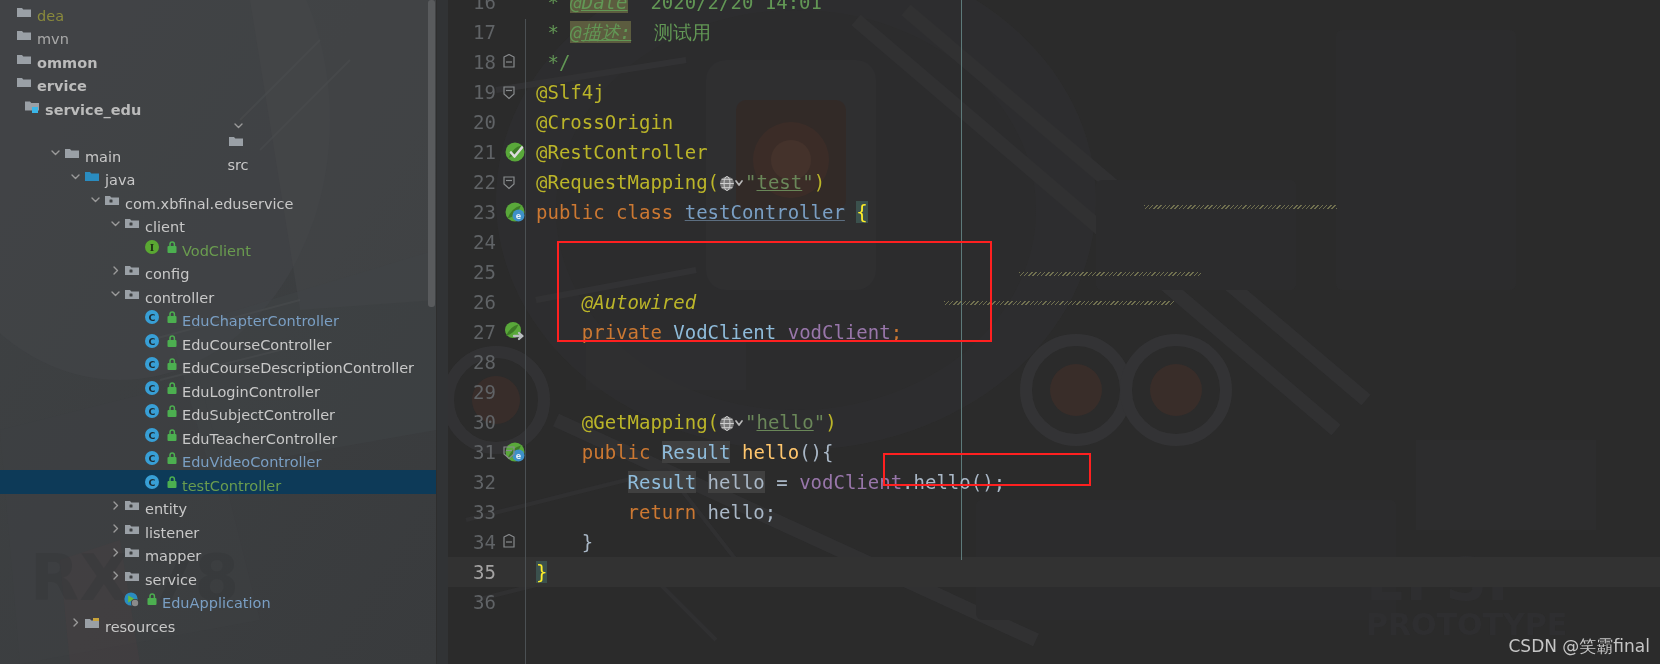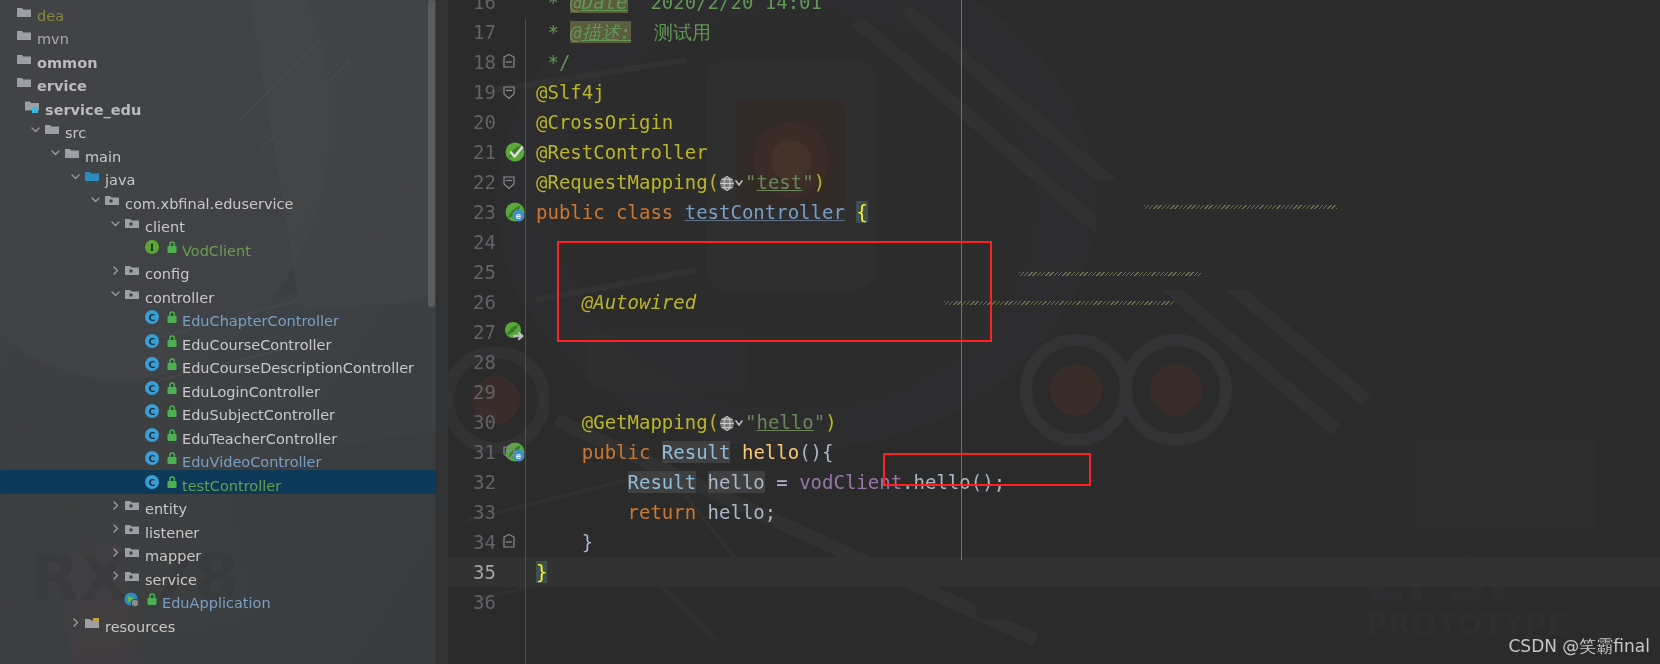--- a/index.html
+++ b/index.html
@@ -315,21 +315,21 @@
         <div class="tree-row" style="padding-left: 8px;">
           <span class="arrow empty"></span>
           <span class="ic">
             <svg width="16" height="16" viewBox="0 0 16 16">
               <path d="M1 3.5 h5 l1.3 1.6 H15 v7.4 H1 Z" fill="#9aa0a6"></path>
               <rect x="8" y="9" width="6" height="6" fill="#3ab6e8"></rect>
             </svg>
           </span>
           <span class="tree-label bold">service_edu</span>
         </div>
-        <div class="tree-row" style="padding-left: 28px;">
+        <div class="tree-row" style="padding-left: 40px; flex-direction: column;">
           <span class="arrow">
             <svg width="11" height="11" viewBox="0 0 11 11">
               <path d="M2 4 L5.5 7.5 L9 4" stroke="#9a9a9a" stroke-width="1.4" fill="none" stroke-linecap="round" stroke-linejoin="round"></path>
             </svg>
           </span>
           <span class="ic">
             <svg width="16" height="16" viewBox="0 0 16 16">
               <path d="M1 4 h5 l1.3 1.6 H15 v7.4 H1 Z" fill="#9aa0a6"></path>
             </svg>
           </span>
@@ -733,20 +733,21 @@
               <path d="M1.2 9.5 H14.8 M2.5 5.3 H13.5 M2.5 13.7 H13.5" stroke="#cfcfcf" stroke-width="1"></path>
               <path d="M17 7 L20 11 L23 7" stroke="#b8b8b8" stroke-width="1.7" fill="none" stroke-linecap="round" stroke-linejoin="round"></path>
             </svg></span><span class="t-str">"</span><span class="t-strlink">test</span><span class="t-str">"</span><span class="t-anno">)</span></div>
         <div class="lnum" style="top: 197px;">23</div>
         <div class="ctext" style="top: 197px;"><span class="t-kw">public class </span><span class="t-clsname">testController</span><span class="t-plain"> </span><span class="t-brace-hl">{</span></div>
         <div class="lnum" style="top: 227px;">24</div>
         <div class="lnum" style="top: 257px;">25</div>
         <div class="lnum" style="top: 287px;">26</div>
         <div class="ctext" style="top: 287px; font-style: italic;"><span class="t-anno">    @Autowired</span></div>
         <div class="lnum" style="top: 317px;">27</div>
+        <div class="ctext" style="top: 317px;"><span class="t-plain">    </span><span class="t-kw">private </span><span class="t-type">VodClient</span><span class="t-plain"> </span><span class="t-field">vodClient</span><span class="t-kw">;</span></div>
         <div class="lnum" style="top: 347px;">28</div>
         <div class="lnum" style="top: 377px;">29</div>
         <div class="lnum" style="top: 407px;">30</div>
         <div class="ctext" style="top: 407px;"><span class="t-anno">    @GetMapping(</span><span><svg width="26" height="19" viewBox="0 0 26 19" style="vertical-align:-4px">
               <circle cx="8" cy="9.5" r="7" fill="#7a7a7a"></circle>
               <ellipse cx="8" cy="9.5" rx="3" ry="7" fill="none" stroke="#cfcfcf" stroke-width="1"></ellipse>
               <path d="M1.2 9.5 H14.8 M2.5 5.3 H13.5 M2.5 13.7 H13.5" stroke="#cfcfcf" stroke-width="1"></path>
               <path d="M17 7 L20 11 L23 7" stroke="#b8b8b8" stroke-width="1.7" fill="none" stroke-linecap="round" stroke-linejoin="round"></path>
             </svg></span><span class="t-str">"</span><span class="t-strlink">hello</span><span class="t-str">"</span><span class="t-anno">)</span></div>
         <div class="lnum" style="top: 437px;">31</div>

